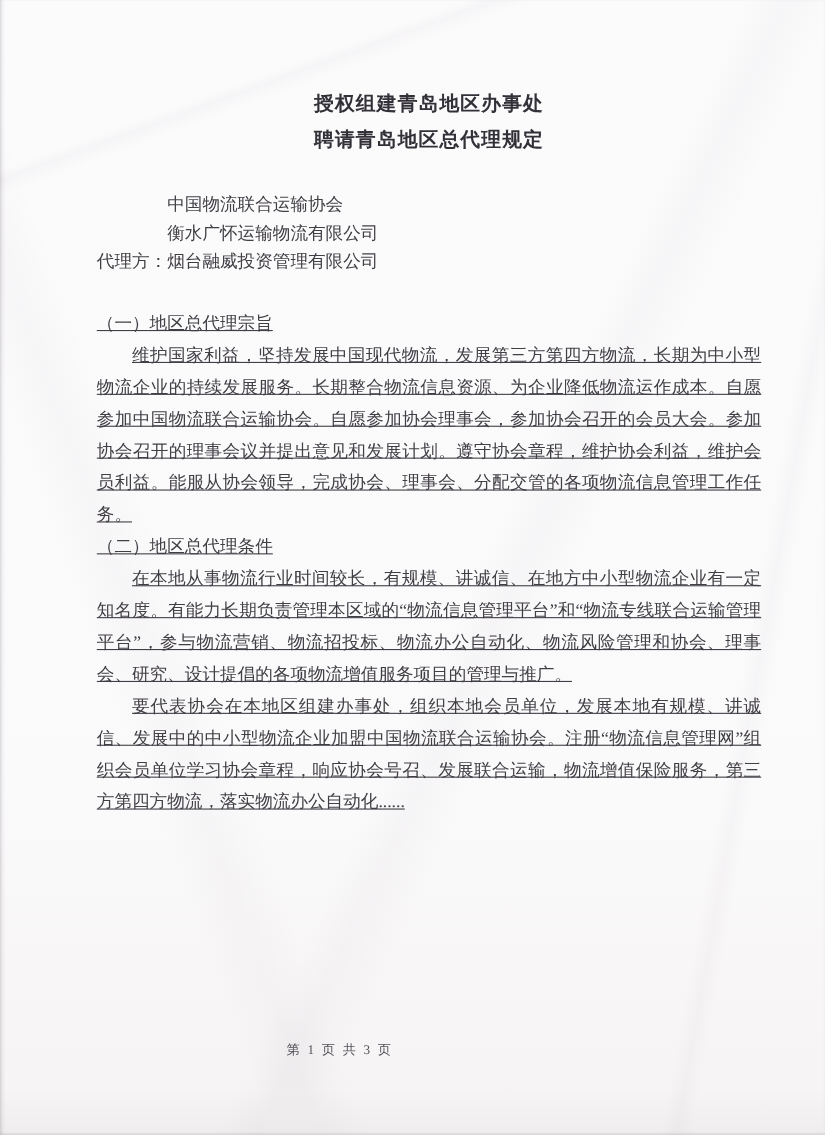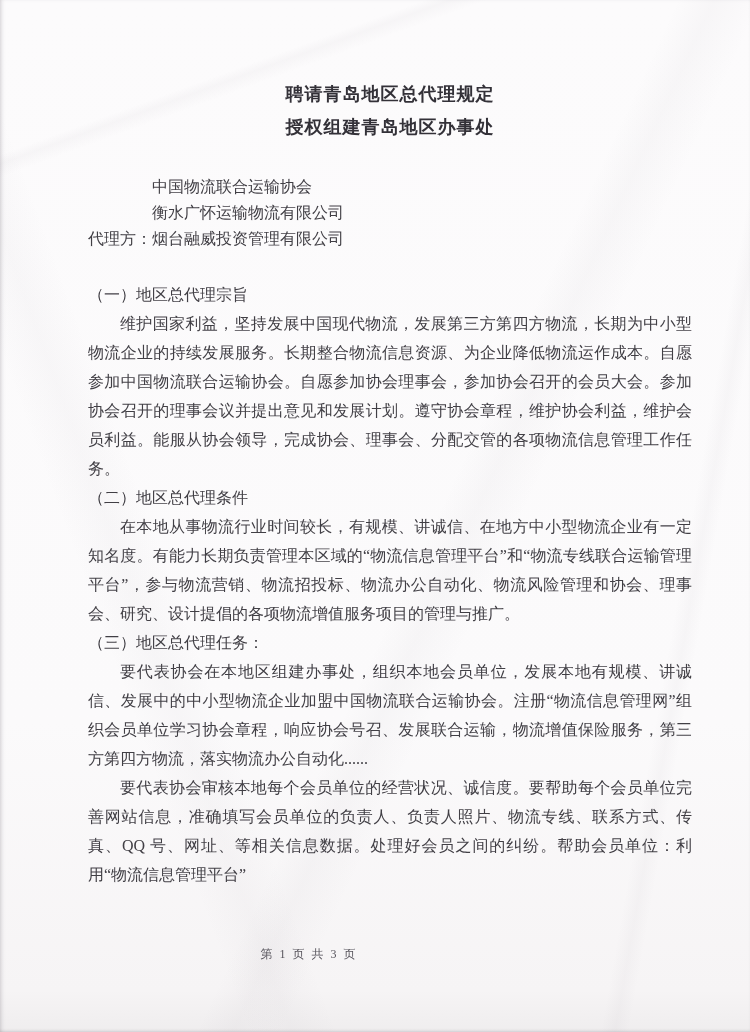--- a/index.html
+++ b/index.html
@@ -52,21 +52,21 @@
     color: #413f45;
   }
   .meta-line.cont { padding-left: 64px; }
   .doc-body {
     margin-top: 28px;
     font-size: 16px;
     line-height: 29px;
     text-align: justify;
     color: #413f45;
   }
-  .doc-body p { margin: 0; }
+  .doc-body p { margin: 0; text-decoration: underline; }
   .para { text-indent: 2em; }
   .footer {
     position: absolute;
     top: 946px;
     left: 0;
     width: 618px;
     text-align: center;
     font-size: 12px;
     letter-spacing: 2px;
     color: #55525a;
@@ -74,36 +74,34 @@
 </style>
 </head>
 <body>
 
 <div class="page">
   <div class="creases"></div>
 
   <div class="content">
 
     <div class="title">
+      <div>授权组建青岛地区办事处</div>
       <div>聘请青岛地区总代理规定</div>
-      <div>授权组建青岛地区办事处</div>
     </div>
 
     <div class="meta">
       <div class="meta-line cont">中国物流联合运输协会</div>
       <div class="meta-line cont">衡水广怀运输物流有限公司</div>
       <div class="meta-line">代理方：烟台融威投资管理有限公司</div>
     </div>
 
     <div class="doc-body">
       <p class="heading">（一）地区总代理宗旨</p>
       <p class="para">维护国家利益，坚持发展中国现代物流，发展第三方第四方物流，长期为中小型物流企业的持续发展服务。长期整合物流信息资源、为企业降低物流运作成本。自愿参加中国物流联合运输协会。自愿参加协会理事会，参加协会召开的会员大会。参加协会召开的理事会议并提出意见和发展计划。遵守协会章程，维护协会利益，维护会员利益。能服从协会领导，完成协会、理事会、分配交管的各项物流信息管理工作任务。</p>
       <p class="heading">（二）地区总代理条件</p>
       <p class="para">在本地从事物流行业时间较长，有规模、讲诚信、在地方中小型物流企业有一定知名度。有能力长期负责管理本区域的“物流信息管理平台”和“物流专线联合运输管理平台”，参与物流营销、物流招投标、物流办公自动化、物流风险管理和协会、理事会、研究、设计提倡的各项物流增值服务项目的管理与推广。</p>
-      <p class="heading">（三）地区总代理任务：</p>
       <p class="para">要代表协会在本地区组建办事处，组织本地会员单位，发展本地有规模、讲诚信、发展中的中小型物流企业加盟中国物流联合运输协会。注册“物流信息管理网”组织会员单位学习协会章程，响应协会号召、发展联合运输，物流增值保险服务，第三方第四方物流，落实物流办公自动化......</p>
-      <p class="para">要代表协会审核本地每个会员单位的经营状况、诚信度。要帮助每个会员单位完善网站信息，准确填写会员单位的负责人、负责人照片、物流专线、联系方式、传真、QQ 号、网址、等相关信息数据。处理好会员之间的纠纷。帮助会员单位：利用“物流信息管理平台”</p>
     </div>
 
   </div>
 
   <div class="footer">第 1 页 共 3 页</div>
 </div>
 
 </body></html>

